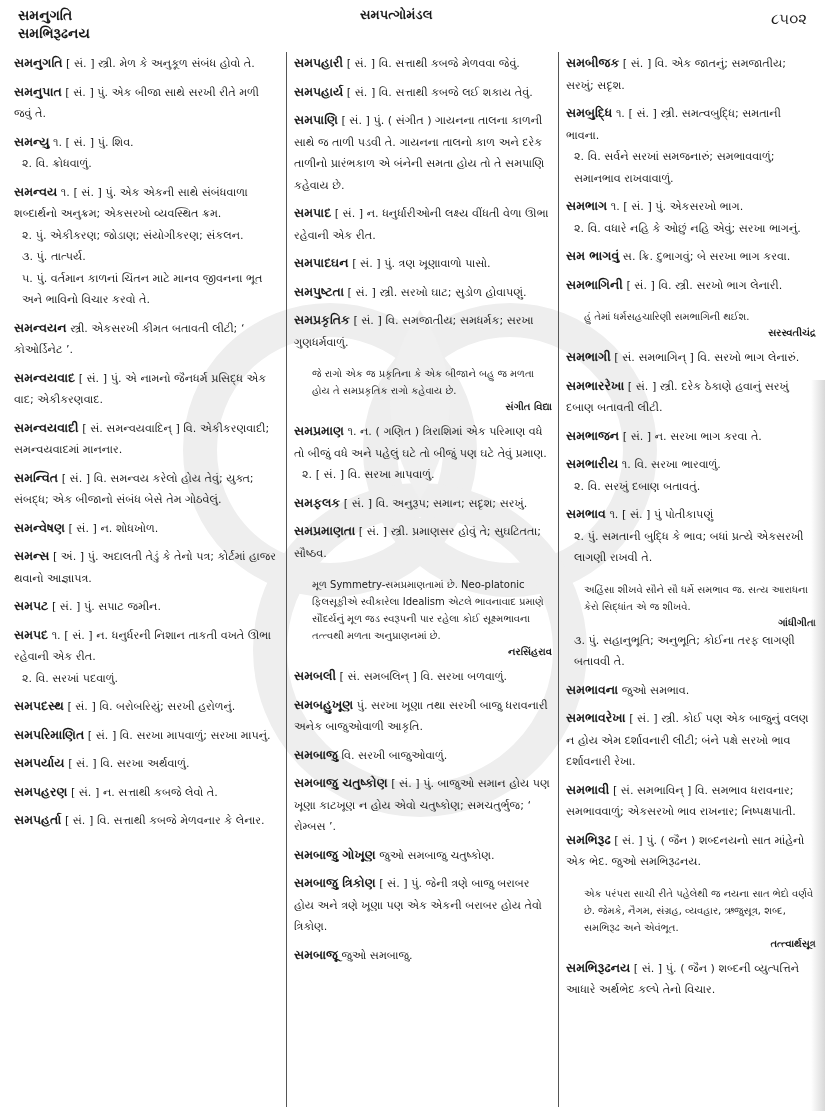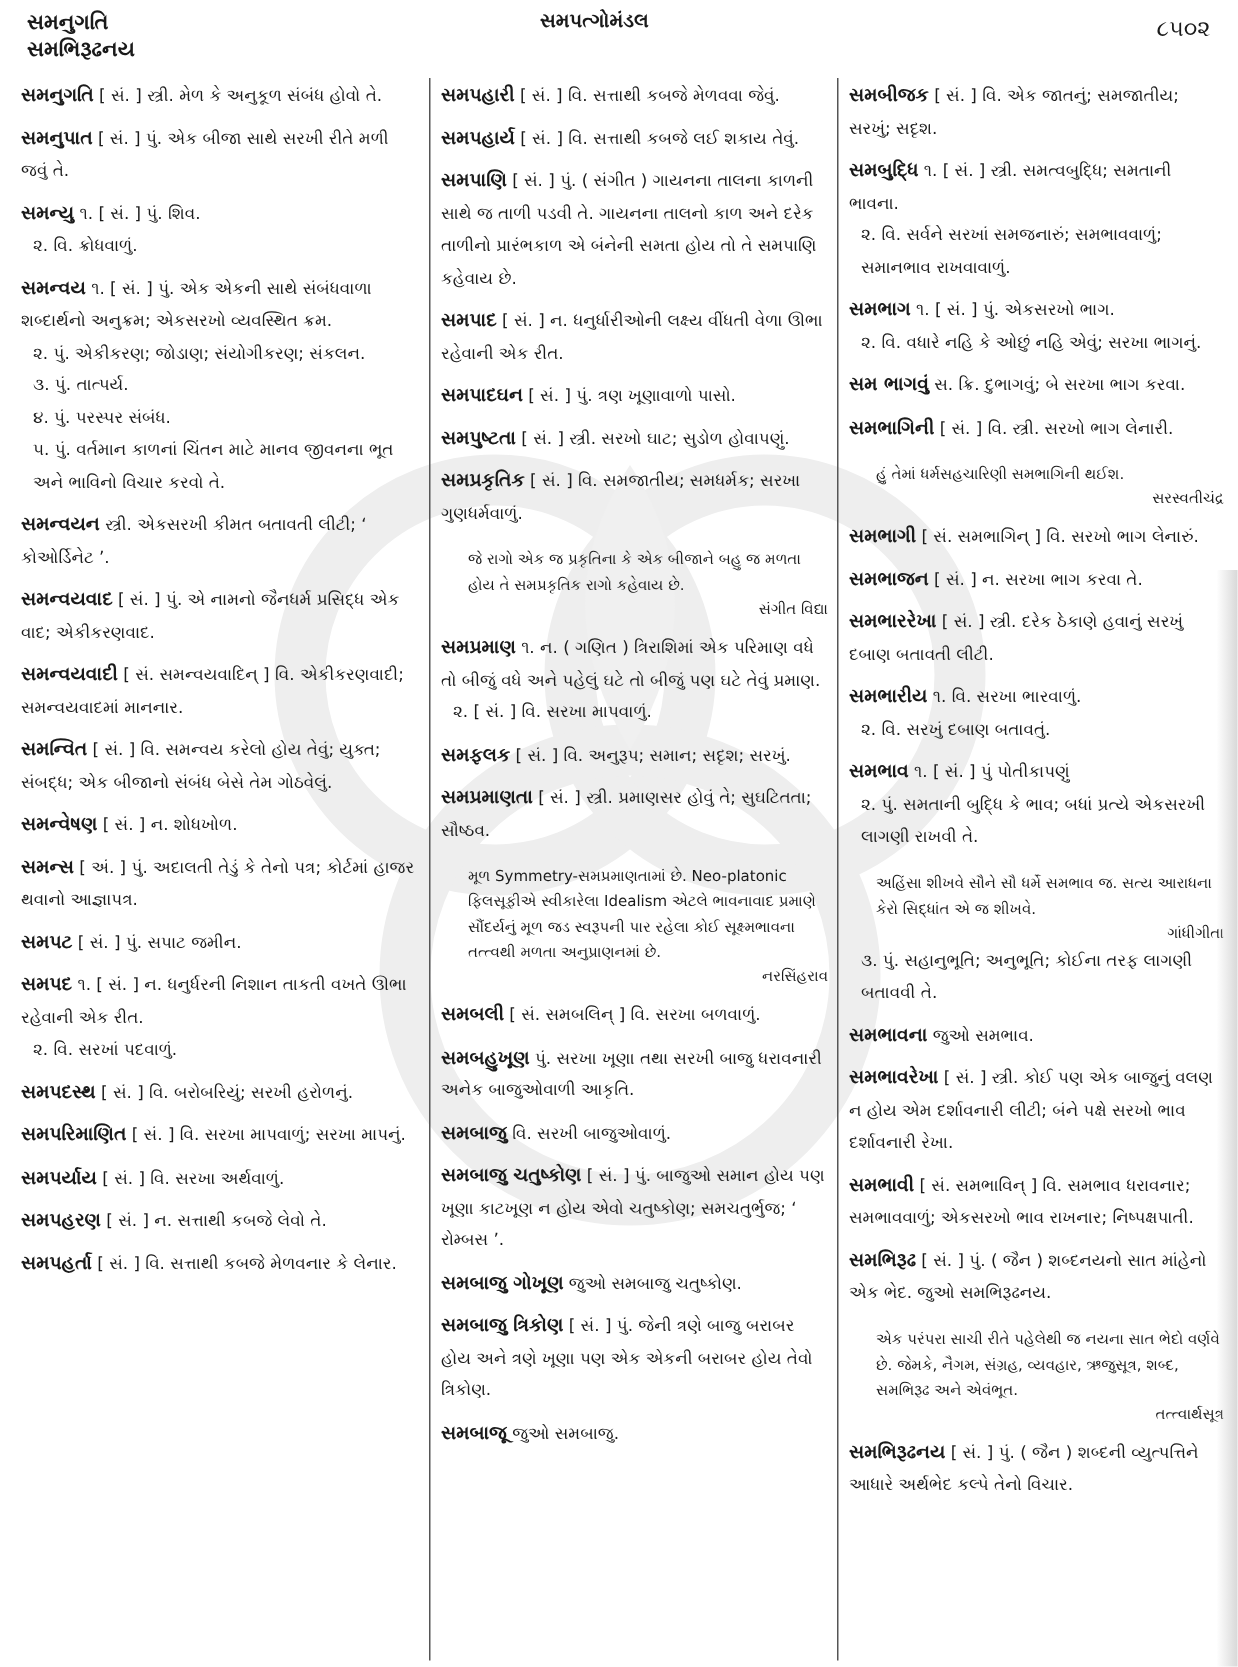--- a/index.html
+++ b/index.html
@@ -12,21 +12,21 @@
   .hdr-right{position:absolute;right:18px;top:10px;font-size:15px;font-weight:normal;}
   .col{position:absolute;top:52px;font-size:11.2px;line-height:21.5px;}
   .col1{left:14px;width:266px;}
   .col2{left:294px;width:258px;}
   .col3{left:566px;width:250px;}
   .vrule{position:absolute;top:52px;width:1px;background:#555;}
   .entry{margin-bottom:6px;}
   .hw{font-weight:bold;font-size:12.5px;}
   .sub{padding-left:8px;}
   .quote{font-size:10px;line-height:17px;padding-left:18px;margin-top:12px;}
-  .cite{text-align:right;font-weight:normal;font-size:10px;line-height:15px;}
+  .cite{text-align:right;font-weight:bold;font-size:10px;line-height:15px;}
   .edge{position:absolute;right:0;top:380px;width:14px;height:731px;
         background:linear-gradient(to right,rgba(255,255,255,0),#d8d8d8);}
 </style>
 </head>
 <body>
 
 <svg class="watermark" viewBox="0 0 480 620">
   <g fill="none" stroke="#eeeeee" stroke-width="34">
     <circle cx="150" cy="200" r="130"></circle>
     <circle cx="330" cy="200" r="130"></circle>
@@ -55,21 +55,20 @@
       <div><span class="hw">સમનુપાત</span> <span>[ સં. ] પું. એક બીજા સાથે સરખી રીતે મળી જવું તે.</span></div>
     </div>
     <div class="entry">
       <div><span class="hw">સમન્યુ</span> <span>૧. [ સં. ] પું. શિવ.</span></div>
       <div class="sub">૨. વિ. ક્રોધવાળું.</div>
     </div>
     <div class="entry">
       <div><span class="hw">સમન્વય</span> <span>૧. [ સં. ] પું. એક એકની સાથે સંબંધવાળા શબ્દાર્થનો અનુક્રમ; એકસરખો વ્યવસ્થિત ક્રમ.</span></div>
       <div class="sub">૨. પું. એકીકરણ; જોડાણ; સંયોગીકરણ; સંકલન.</div>
       <div class="sub">૩. પું. તાત્પર્ય.</div>
-      <div class="sub">૪. પું. પરસ્પર સંબંધ.</div>
       <div class="sub">૫. પું. વર્તમાન કાળનાં ચિંતન માટે માનવ જીવનના ભૂત અને ભાવિનો વિચાર કરવો તે.</div>
     </div>
     <div class="entry">
       <div><span class="hw">સમન્વયન</span> <span>સ્ત્રી. એકસરખી કીમત બતાવતી લીટી; ‘ કોઓર્ડિનેટ ’.</span></div>
     </div>
     <div class="entry">
       <div><span class="hw">સમન્વયવાદ</span> <span>[ સં. ] પું. એ નામનો જૈનધર્મ પ્રસિદ્ધ એક વાદ; એકીકરણવાદ.</span></div>
     </div>
     <div class="entry">
       <div><span class="hw">સમન્વયવાદી</span> <span>[ સં. સમન્વયવાદિન્ ] વિ. એકીકરણવાદી; સમન્વયવાદમાં માનનાર.</span></div>
@@ -181,24 +180,24 @@
     </div>
     <div class="entry">
       <div><span class="hw">સમભાગિની</span> <span>[ સં. ] વિ. સ્ત્રી. સરખો ભાગ લેનારી.</span></div>
       <div class="quote">હું તેમાં ધર્મસહચારિણી સમભાગિની થઈશ.</div>
       <div class="cite">સરસ્વતીચંદ્ર</div>
     </div>
     <div class="entry">
       <div><span class="hw">સમભાગી</span> <span>[ સં. સમભાગિન્ ] વિ. સરખો ભાગ લેનારું.</span></div>
     </div>
     <div class="entry">
+      <div><span class="hw">સમભારરેખા</span> <span>[ સં. ] સ્ત્રી. દરેક ઠેકાણે હવાનું સરખું દબાણ બતાવતી લીટી.</span></div>
+    </div>
+    <div class="entry">
       <div><span class="hw">સમભાજન</span> <span>[ સં. ] ન. સરખા ભાગ કરવા તે.</span></div>
-    </div>
-    <div class="entry">
-      <div><span class="hw">સમભારરેખા</span> <span>[ સં. ] સ્ત્રી. દરેક ઠેકાણે હવાનું સરખું દબાણ બતાવતી લીટી.</span></div>
     </div>
     <div class="entry">
       <div><span class="hw">સમભારીય</span> <span>૧. વિ. સરખા ભારવાળું.</span></div>
       <div class="sub">૨. વિ. સરખું દબાણ બતાવતું.</div>
     </div>
     <div class="entry">
       <div><span class="hw">સમભાવ</span> <span>૧. [ સં. ] પું પોતીકાપણું</span></div>
       <div class="sub">૨. પું. સમતાની બુદ્ધિ કે ભાવ; બધાં પ્રત્યે એકસરખી લાગણી રાખવી તે.</div>
       <div class="quote">અહિંસા શીખવે સૌને સૌ ધર્મે સમભાવ જ. સત્ય આરાધના કેરો સિદ્ધાંત એ જ શીખવે.</div>
       <div class="cite">ગાંધીગીતા</div>

